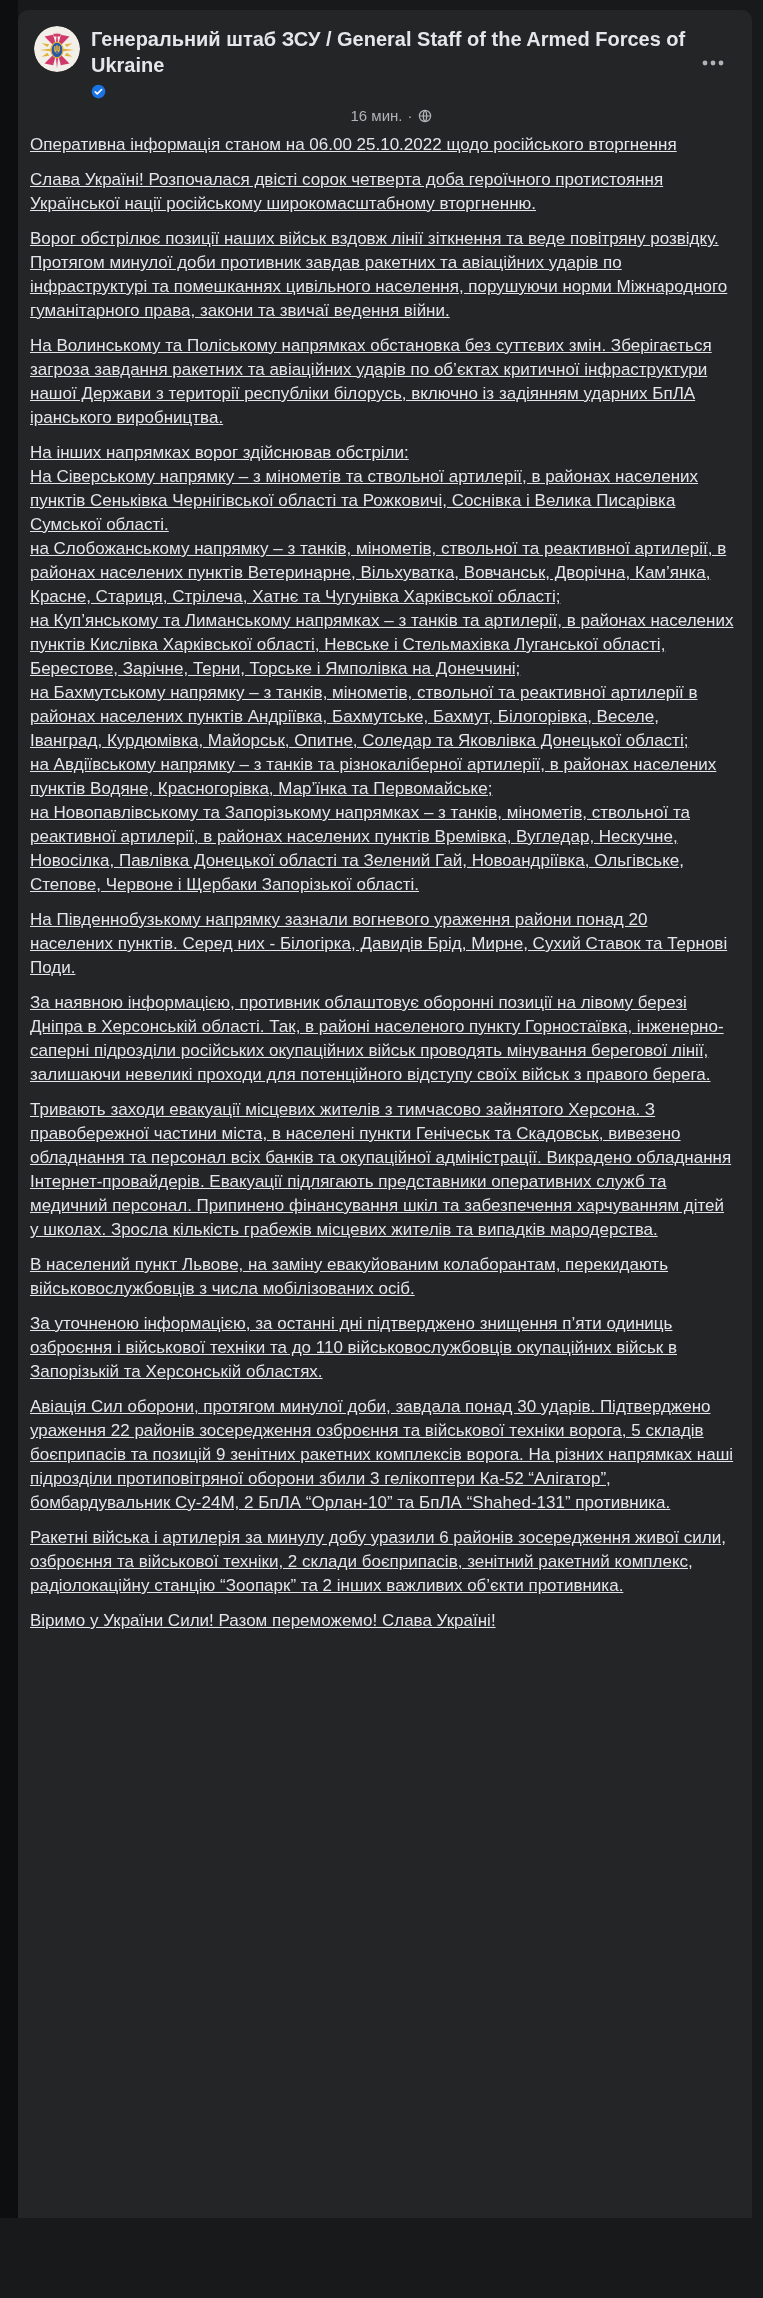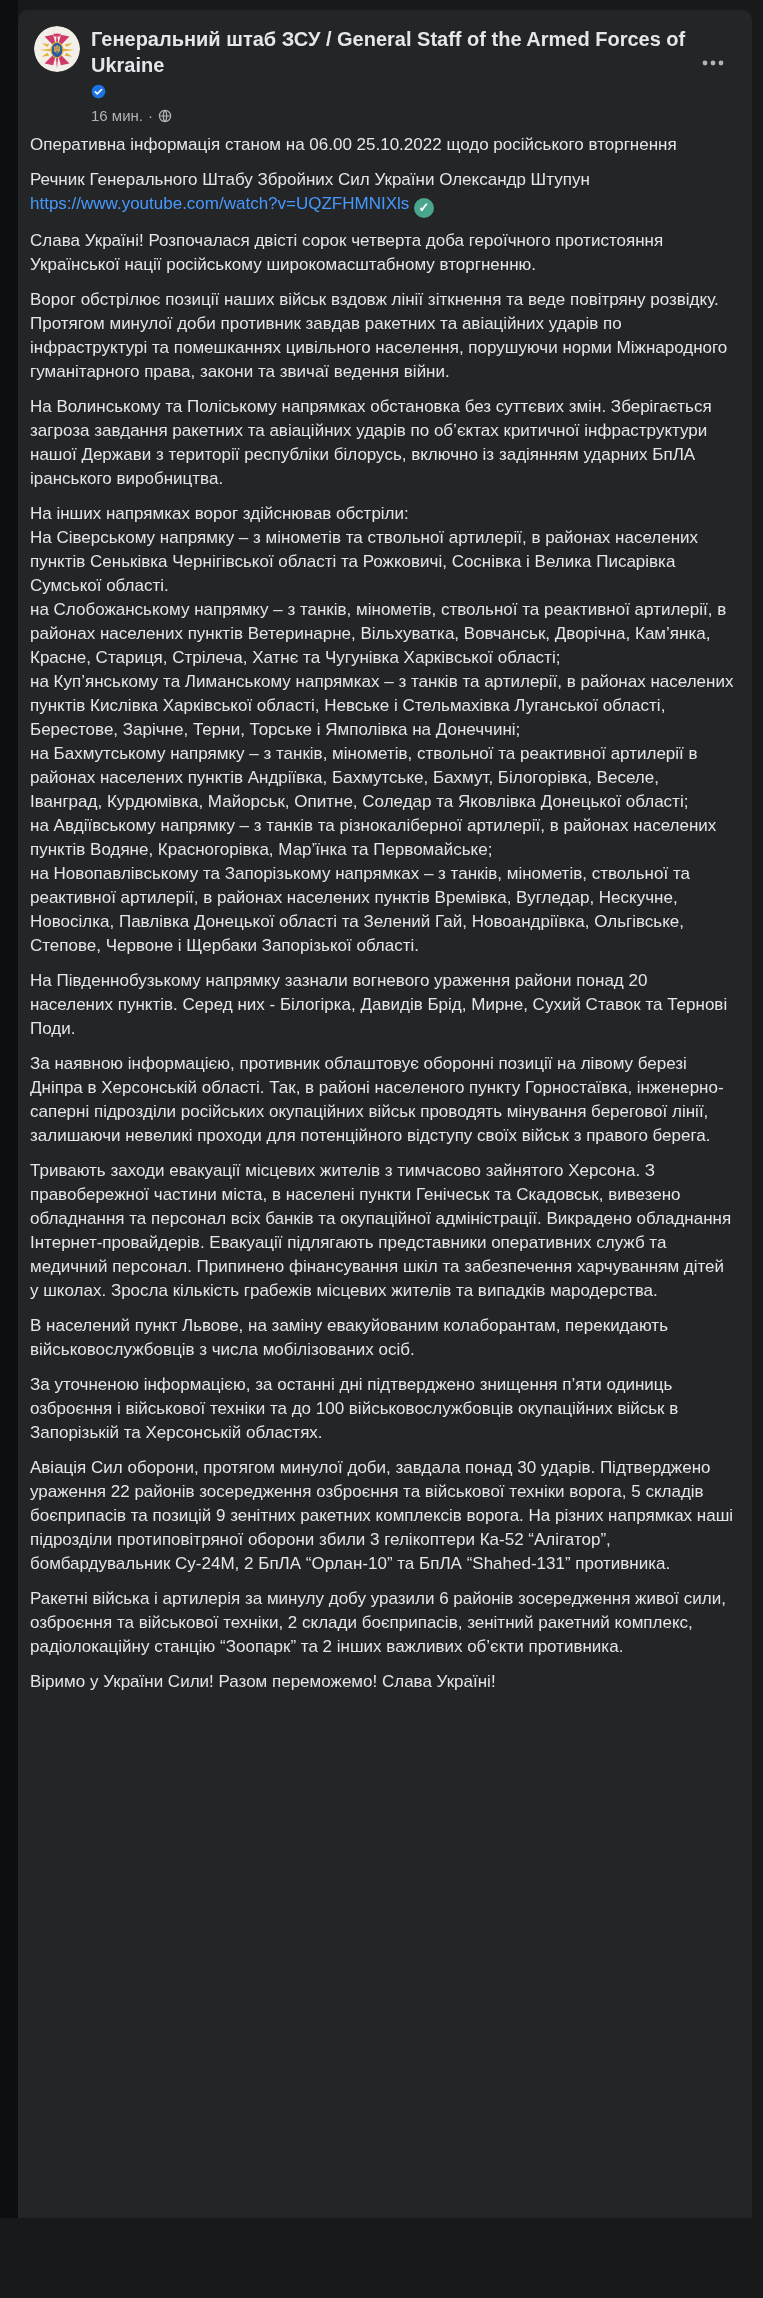--- a/index.html
+++ b/index.html
@@ -13,24 +13,24 @@
   .edge-strip{position:absolute;left:0;top:0;width:18px;height:100%;background:#0d0e0f;}
   .post-card{
     position:absolute;left:18px;top:10px;width:734px;min-height:2288px;
     background:var(--card-bg);border-radius:10px 10px 0 0;color:var(--text-primary);
   }
   .post-header{display:flex;align-items:flex-start;padding:16px 16px 8px 16px;position:relative;}
   .avatar{width:46px;height:46px;border-radius:50%;overflow:hidden;flex:0 0 auto;cursor:pointer;}
   .header-info{margin-left:11px;flex:1;max-width:600px;}
   .page-name{font-size:20px;line-height:26px;font-weight:700;color:var(--text-primary);cursor:pointer;}
   .verified-row{margin-top:6px;line-height:0;}
-  .meta-row{margin-top:9px;display:flex;align-items:center;gap:5px;color:var(--text-secondary);font-size:15px;line-height:15px;}
+  .meta-row{margin-top:9px;display:flex;align-items:center;gap:5px;color:var(--text-secondary);font-size:15px;line-height:15px;justify-content:center;}
   .more-btn{position:absolute;right:24px;top:38px;cursor:pointer;padding:4px;}
   .post-text{padding:2px 18px 20px 12px;font-size:17px;line-height:24px;color:var(--text-primary);}
-  .post-text p{margin:0 0 11px 0;}
+  .post-text p{margin:0 0 11px 0;text-decoration:underline;}
   .post-link{color:var(--link-blue);text-decoration:none;}
   .green-check{
     display:inline-block;width:20px;height:20px;border-radius:50%;background:var(--check-green);
     color:#fff;font-size:13px;line-height:20px;text-align:center;vertical-align:-3px;font-weight:700;
   }
 </style>
 </head>
 <body>
 
 <div class="page">
@@ -90,28 +90,27 @@
         <svg width="22" height="6" viewBox="0 0 22 6">
           <circle cx="3" cy="3" r="2.4" fill="#b0b3b8"></circle>
           <circle cx="11" cy="3" r="2.4" fill="#b0b3b8"></circle>
           <circle cx="19" cy="3" r="2.4" fill="#b0b3b8"></circle>
         </svg>
       </div>
     </header>
 
     <div class="post-text" id="post-text">
         <p>Оперативна інформація станом на 06.00 25.10.2022 щодо російського вторгнення</p>
-        <p>Речник Генерального Штабу Збройних Сил України Олександр Штупун<br><a href="#" class="post-link">https://www.youtube.com/watch?v=UQZFHMNIXls</a> <span class="green-check">✓</span></p>
         <p>Слава Україні! Розпочалася двісті сорок четверта доба героїчного протистояння Української нації російському широкомасштабному вторгненню.</p>
         <p>Ворог обстрілює позиції наших військ вздовж лінії зіткнення та веде повітряну розвідку. Протягом минулої доби противник завдав ракетних та авіаційних ударів по інфраструктурі та помешканнях цивільного населення, порушуючи норми Міжнародного гуманітарного права, закони та звичаї ведення війни.</p>
         <p>На Волинському та Поліському напрямках обстановка без суттєвих змін. Зберігається загроза завдання ракетних та авіаційних ударів по об’єктах критичної інфраструктури нашої Держави з території республіки білорусь, включно із задіянням ударних БпЛА іранського виробництва.</p>
         <p>На інших напрямках ворог здійснював обстріли:<br>На Сіверському напрямку – з мінометів та ствольної артилерії, в районах населених пунктів Сеньківка Чернігівської області та Рожковичі, Соснівка і Велика Писарівка Сумської області.<br>на Слобожанському напрямку – з танків, мінометів, ствольної та реактивної артилерії, в районах населених пунктів Ветеринарне, Вільхуватка, Вовчанськ, Дворічна, Кам’янка, Красне, Стариця, Стрілеча, Хатнє та Чугунівка Харківської області;<br>на Куп’янському та Лиманському напрямках – з танків та артилерії, в районах населених пунктів Кислівка Харківської області, Невське і Стельмахівка Луганської області, Берестове, Зарічне, Терни, Торське і Ямполівка на Донеччині;<br>на Бахмутському напрямку – з танків, мінометів, ствольної та реактивної артилерії в районах населених пунктів Андріївка, Бахмутське, Бахмут, Білогорівка, Веселе, Іванград, Курдюмівка, Майорськ, Опитне, Соледар та Яковлівка Донецької області;<br>на Авдіївському напрямку – з танків та різнокаліберної артилерії, в районах населених пунктів Водяне, Красногорівка, Мар’їнка та Первомайське;<br>на Новопавлівському та Запорізькому напрямках – з танків, мінометів, ствольної та реактивної артилерії, в районах населених пунктів Времівка, Вугледар, Нескучне, Новосілка, Павлівка Донецької області та Зелений Гай, Новоандріївка, Ольгівське, Степове, Червоне і Щербаки Запорізької області.</p>
         <p>На Південнобузькому напрямку зазнали вогневого ураження райони понад 20 населених пунктів. Серед них - Білогірка, Давидів Брід, Мирне, Сухий Ставок та Тернові Поди.</p>
         <p>За наявною інформацією, противник облаштовує оборонні позиції на лівому березі Дніпра в Херсонській області. Так, в районі населеного пункту Горностаївка, інженерно-саперні підрозділи російських окупаційних військ проводять мінування берегової лінії, залишаючи невеликі проходи для потенційного відступу своїх військ з правого берега.</p>
         <p>Тривають заходи евакуації місцевих жителів з тимчасово зайнятого Херсона. З правобережної частини міста, в населені пункти Генічеськ та Скадовськ, вивезено обладнання та персонал всіх банків та окупаційної адміністрації. Викрадено обладнання Інтернет-провайдерів. Евакуації підлягають представники оперативних служб та медичний персонал. Припинено фінансування шкіл та забезпечення харчуванням дітей у школах. Зросла кількість грабежів місцевих жителів та випадків мародерства.</p>
         <p>В населений пункт Львове, на заміну евакуйованим колаборантам, перекидають військовослужбовців з числа мобілізованих осіб.</p>
-        <p>За уточненою інформацією, за останні дні підтверджено знищення п’яти одиниць озброєння і військової техніки та до 100 військовослужбовців окупаційних військ в Запорізькій та Херсонській областях.</p>
+        <p>За уточненою інформацією, за останні дні підтверджено знищення п’яти одиниць озброєння і військової техніки та до 110 військовослужбовців окупаційних військ в Запорізькій та Херсонській областях.</p>
         <p>Авіація Сил оборони, протягом минулої доби, завдала понад 30 ударів. Підтверджено ураження 22 районів зосередження озброєння та військової техніки ворога, 5 складів боєприпасів та позицій 9 зенітних ракетних комплексів ворога. На різних напрямках наші підрозділи протиповітряної оборони збили 3 гелікоптери Ка-52 “Алігатор”, бомбардувальник Су-24М, 2 БпЛА “Орлан-10” та БпЛА “Shahed-131” противника.</p>
         <p>Ракетні війська і артилерія за минулу добу уразили 6 районів зосередження живої сили, озброєння та військової техніки, 2 склади боєприпасів, зенітний ракетний комплекс, радіолокаційну станцію “Зоопарк” та 2 інших важливих об’єкти противника.</p>
         <p>Віримо у України Сили! Разом переможемо! Слава Україні!</p>
       </div>
   </article>
 </div>
 
 </body></html>

